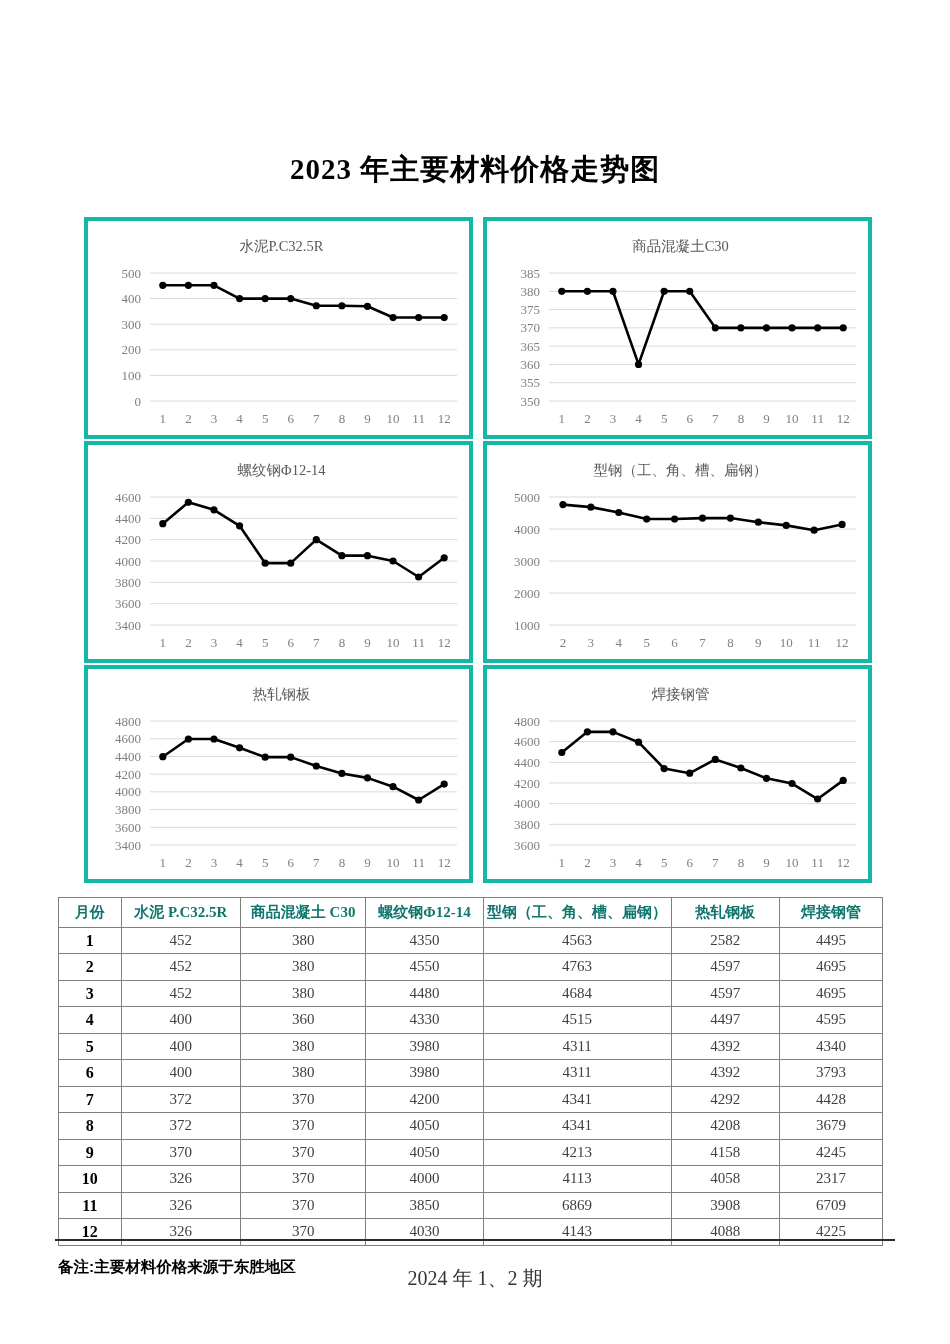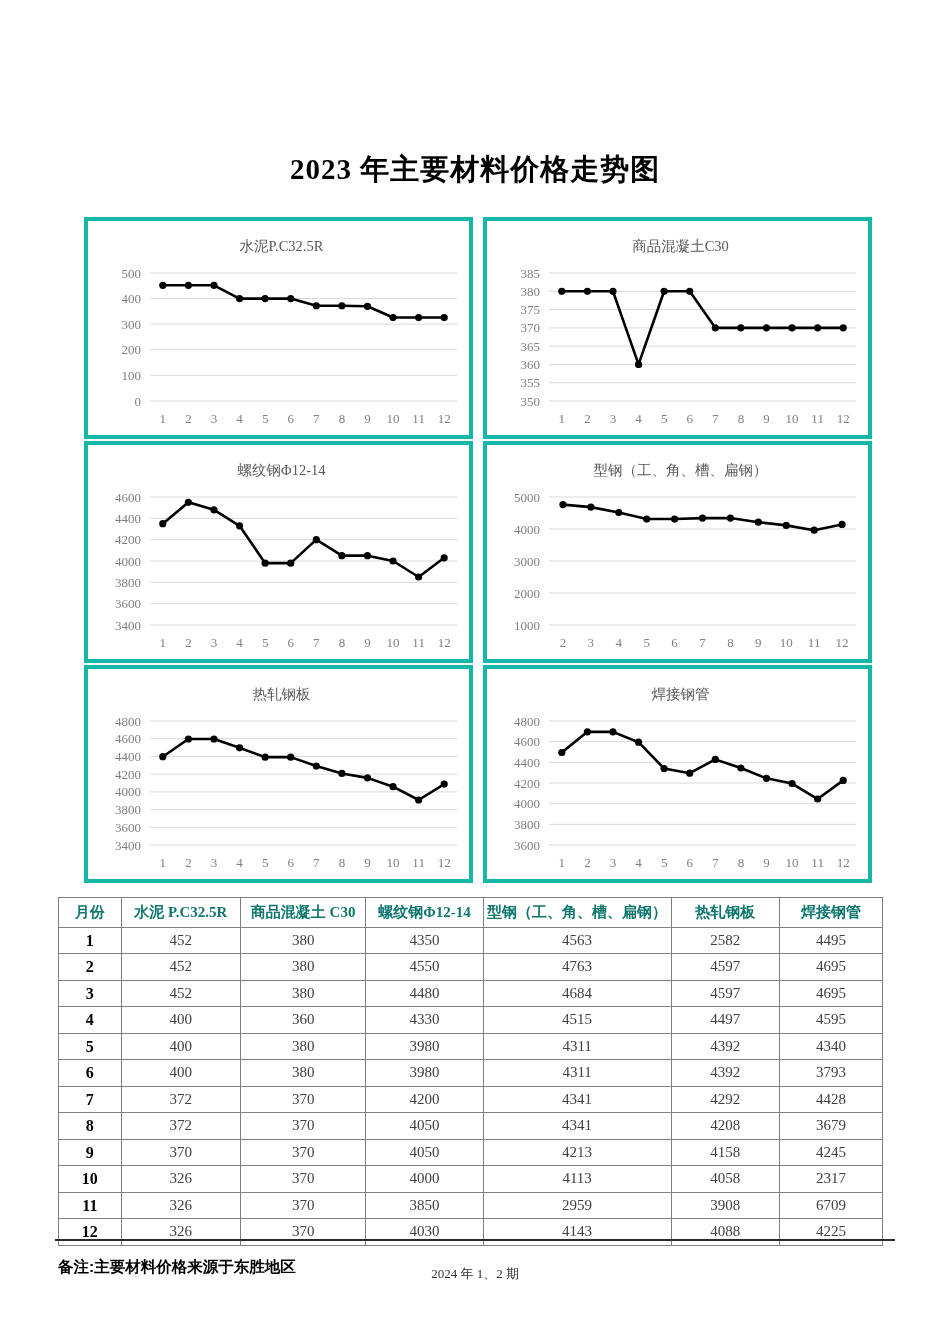--- a/index.html
+++ b/index.html
@@ -121,21 +121,21 @@
     border: none;
     border-top: 2px solid #2b2b2b;
     margin: 0;
   }
   .page-footer {
     position: absolute;
     left: 0;
     right: 0;
     top: 1265px;
     text-align: center;
-    font-size: 13px;
+    font-size: 20px;
     color: #333;
     font-family: "Liberation Serif", "DejaVu Serif", serif;
   }
 </style>
 </head>
 <body>
 
 <div class="page">
 
   <h1 class="doc-title">2023 年主要材料价格走势图</h1>
@@ -513,21 +513,21 @@
           <td class="val-cell">4000</td>
           <td class="val-cell">4113</td>
           <td class="val-cell">4058</td>
           <td class="val-cell">2317</td>
         </tr>
         <tr>
           <td class="month-cell">11</td>
           <td class="val-cell">326</td>
           <td class="val-cell">370</td>
           <td class="val-cell">3850</td>
-          <td class="val-cell">2959</td>
+          <td class="val-cell">6869</td>
           <td class="val-cell">3908</td>
           <td class="val-cell">6709</td>
         </tr>
         <tr>
           <td class="month-cell">12</td>
           <td class="val-cell">326</td>
           <td class="val-cell">370</td>
           <td class="val-cell">4030</td>
           <td class="val-cell">4143</td>
           <td class="val-cell">4088</td>

